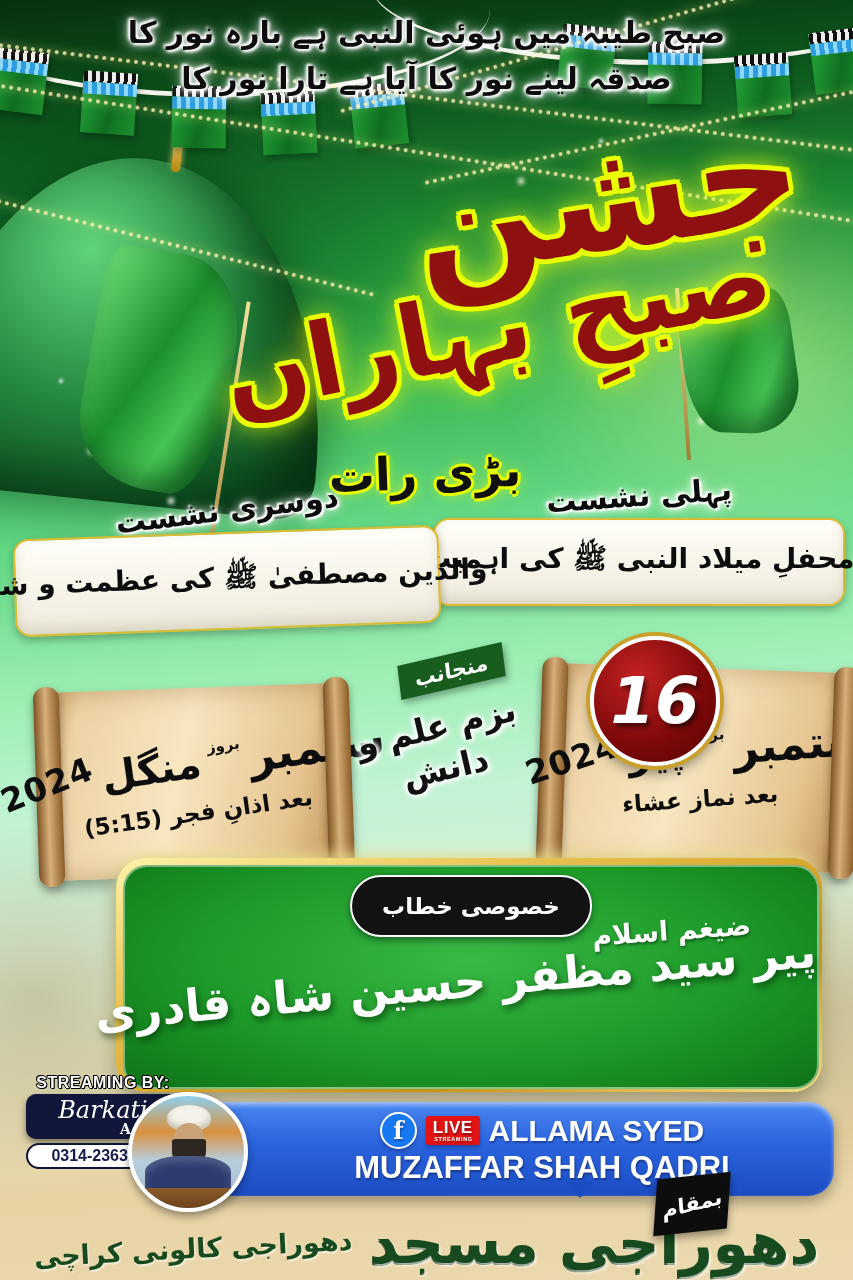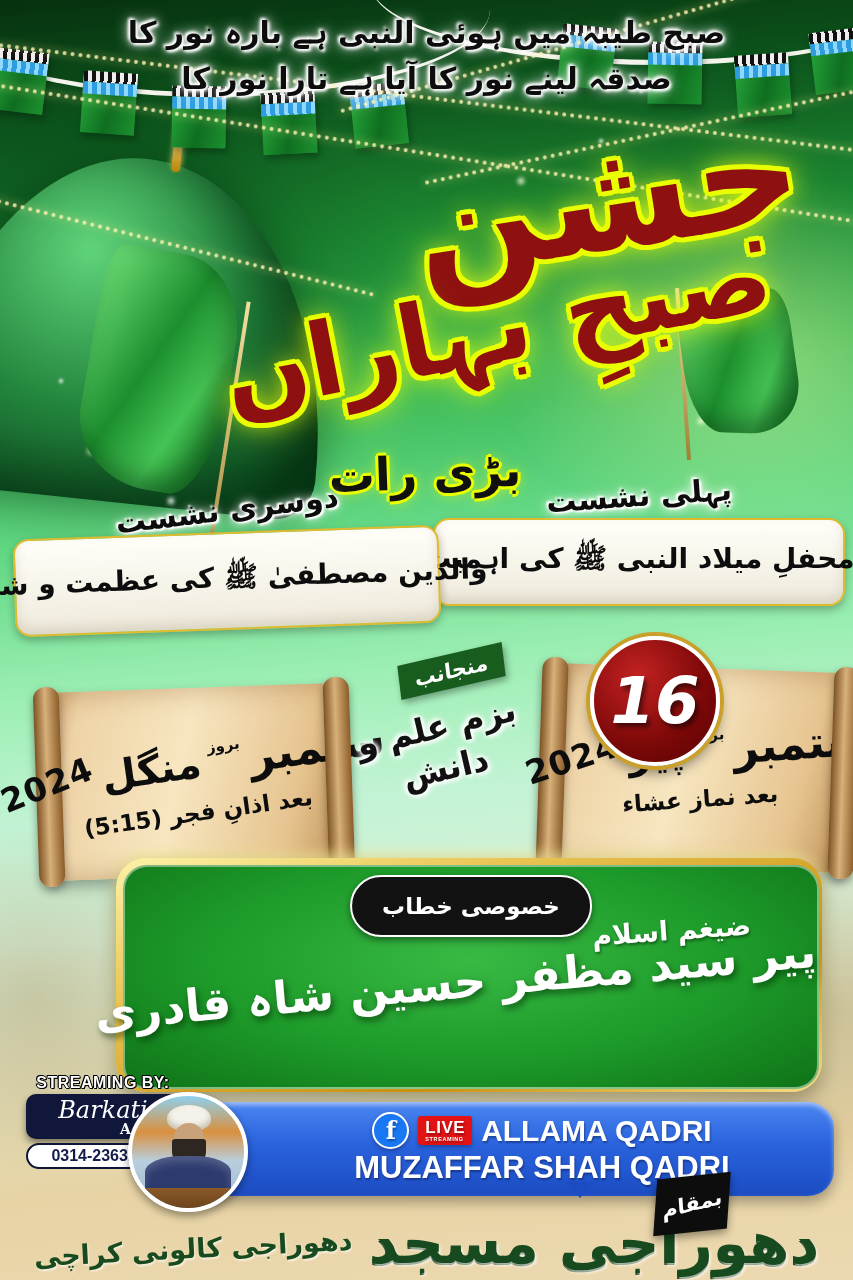--- a/index.html
+++ b/index.html
@@ -158,21 +158,21 @@
   .live-banner::after{content:"";position:absolute;bottom:-16px;left:380px;
     border:14px solid transparent;border-top:16px solid #1b4cc2;}
   .live-lines{height:100%;display:flex;flex-direction:column;justify-content:center;align-items:center;
     padding-left:64px;color:#fff;font-family:"Liberation Sans",sans-serif;font-weight:bold;
     text-shadow:1px 2px 2px rgba(0,0,30,.35);}
   .live-row{display:flex;align-items:center;gap:9px;}
   .fb-icon{width:33px;height:33px;border-radius:50%;background:#1877f2;border:2px solid #fff;color:#fff;
     display:flex;align-items:center;justify-content:center;font-size:24px;font-weight:bold;
     font-family:"DejaVu Serif",serif;box-shadow:0 2px 4px rgba(0,0,30,.3);}
   .live-badge{background:#e31313;color:#fff;border-radius:3px;padding:3px 7px 2px;display:flex;
-    flex-direction:column;align-items:flex-start;line-height:1;box-shadow:0 2px 4px rgba(0,0,30,.3);}
+    flex-direction:column;align-items:flex-end;line-height:1;box-shadow:0 2px 4px rgba(0,0,30,.3);}
   .live-word{font-size:17px;font-weight:bold;letter-spacing:.5px;}
   .streaming-word{font-size:5.5px;letter-spacing:.6px;margin-top:1px;}
   .live-name1{font-size:30px;letter-spacing:0;}
   .live-name2{font-size:31px;margin-top:1px;letter-spacing:0;}
 
   
   .speaker-photo{position:absolute;left:-58px;top:-10px;width:112px;height:112px;border-radius:50%;
     border:4px solid #fff;overflow:hidden;box-shadow:0 4px 9px rgba(0,0,0,.4);
     background:linear-gradient(180deg,#8fd0ee 0%,#d9903f 32%,#b8cede 58%,#9db8cc 100%);}
   .ph-turban{position:absolute;top:9px;left:35px;width:44px;height:26px;background:#f4f2ea;
@@ -301,21 +301,21 @@
       <div class="ph-body"></div>
       <div class="ph-podium"></div>
     </div>
     <div class="live-lines">
       <div class="live-row">
         <div class="fb-icon">f</div>
         <div class="live-badge">
           <span class="live-word">LIVE</span>
           <span class="streaming-word">STREAMING</span>
         </div>
-        <span class="live-name1">ALLAMA QADRI</span>
+        <span class="live-name1">ALLAMA SYED</span>
       </div>
       <span class="live-name2">MUZAFFAR SHAH QADRI</span>
     </div>
   </div>
 
   <div class="abs venue-label">
     <span>بمقام</span>
   </div>
   <div class="abs venue-line">
     <span class="venue-name">دھوراجی مسجد</span>

